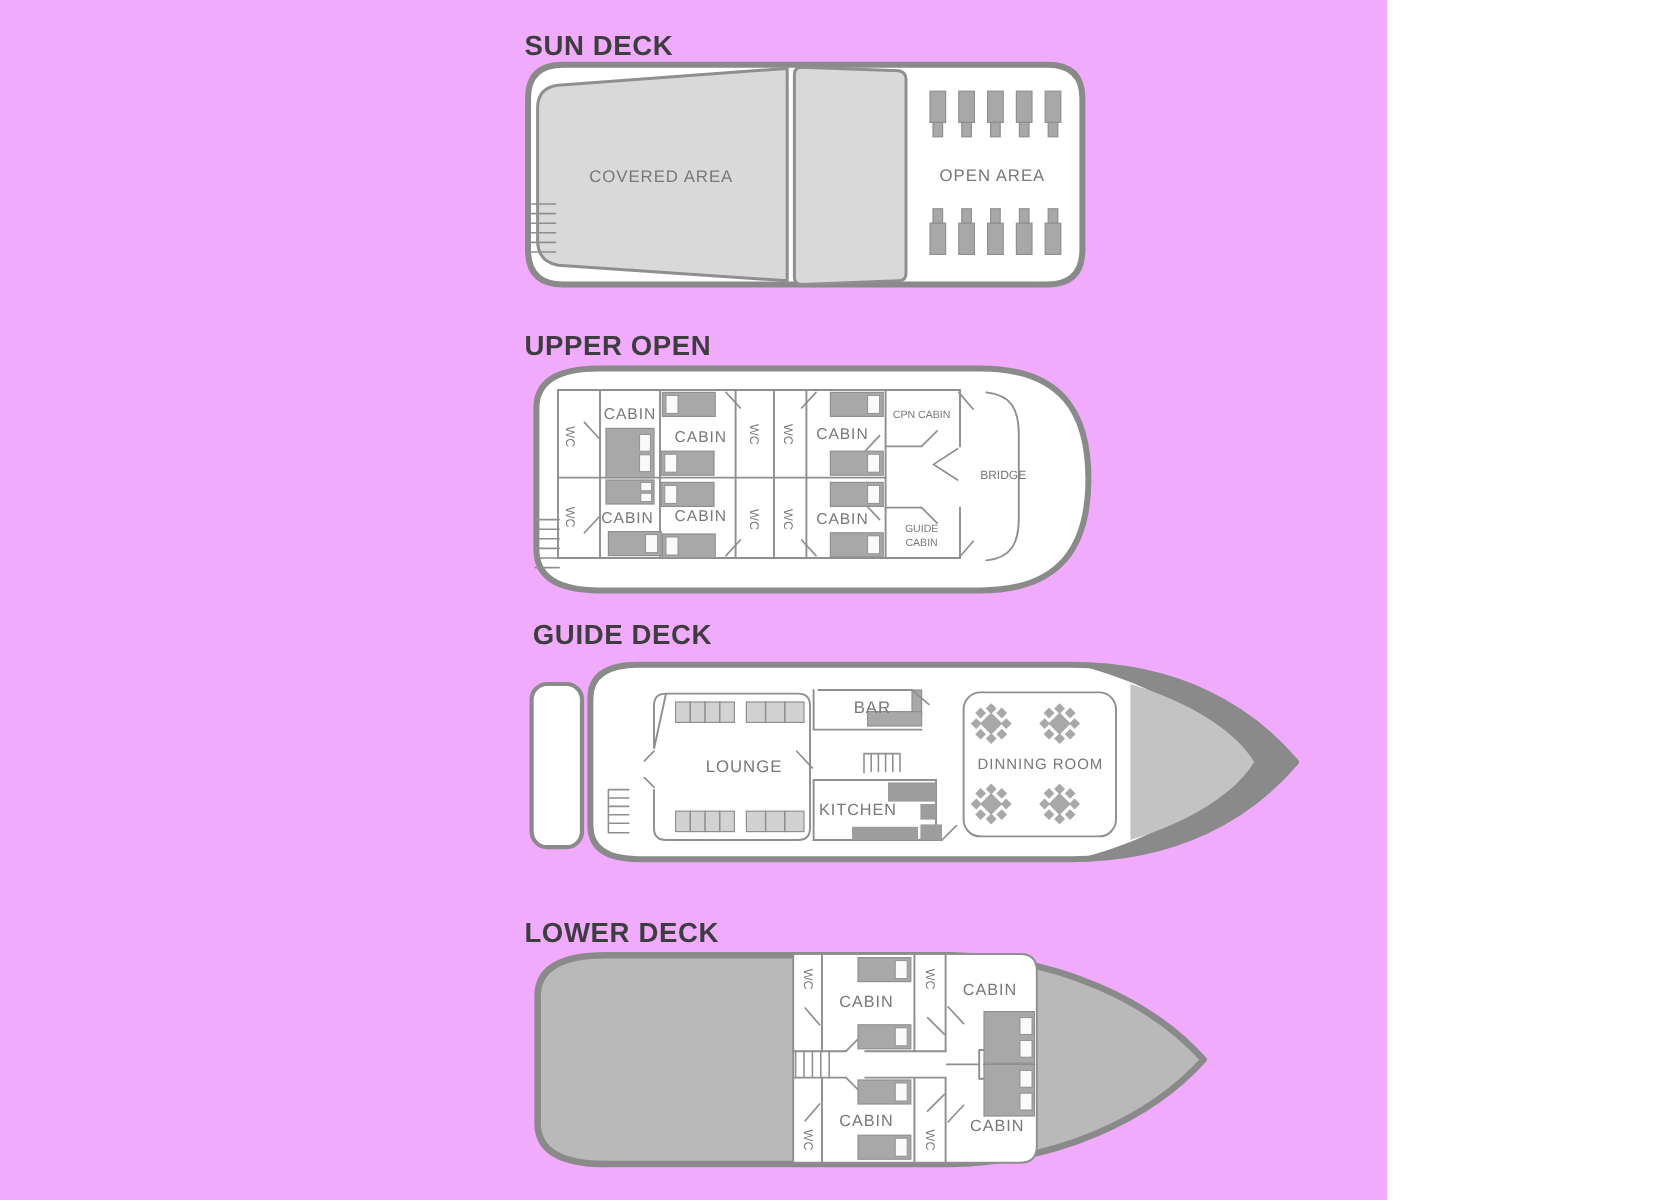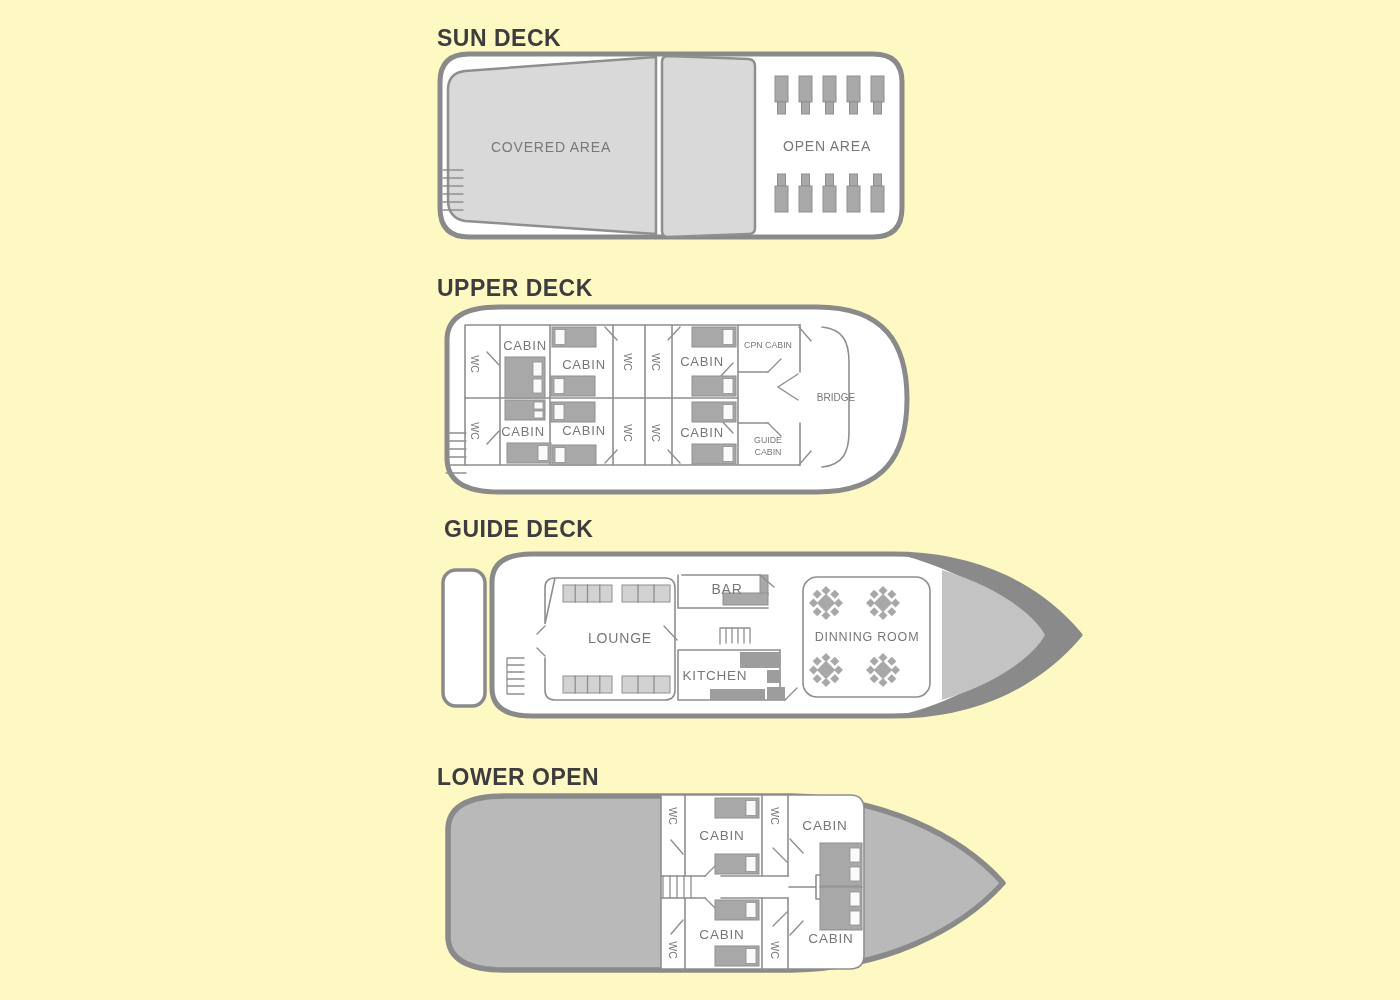--- a/index.html
+++ b/index.html
@@ -1,39 +1,39 @@
 <!DOCTYPE html>
 <html><head>
 <meta charset="utf-8">
 <style>
   html,body{margin:0;padding:0;background:#ffffff;}
-  #stage{position:relative;width:1400px;height:1000px;background:#fef9c3;overflow:hidden;
+  #stage{position:relative;width:1156px;height:1000px;background:#f0abfc;overflow:hidden;
          font-family:"Liberation Sans",sans-serif;}
   .deck-title{position:absolute;font-size:23px;font-weight:600;letter-spacing:.5px;color:#3d3d3f;}
   .plan{position:absolute;}
   
   text{font-family:"Liberation Sans",sans-serif;fill:#77787b;}
   .lbl{letter-spacing:.8px;}
   .wall{stroke:#8f8f8f;stroke-width:1.6;fill:none;stroke-linecap:round;}
   .hull{stroke:#8a8a8a;stroke-width:5;fill:#ffffff;stroke-linejoin:round;}
   .panel{fill:#d9d9d9;stroke:#8f8f8f;stroke-width:2.5;stroke-linejoin:round;}
   .furn{fill:#a8a8a8;stroke:#8f8f8f;stroke-width:1;}
   .pillow{fill:#fafafa;stroke:#8f8f8f;stroke-width:.8;}
   .door{stroke:#8f8f8f;stroke-width:1.4;fill:none;stroke-linecap:round;}
   .thin{stroke:#8f8f8f;stroke-width:1.3;fill:none;stroke-linecap:round;}
 </style>
 </head>
 <body>
 
 <div id="stage">
 
   <div class="deck-title" style="left:437px;top:25px">SUN DECK</div>
-  <div class="deck-title" style="left:437px;top:275px">UPPER DECK</div>
+  <div class="deck-title" style="left:437px;top:275px">UPPER OPEN</div>
   <div class="deck-title" style="left:444px;top:516px">GUIDE DECK</div>
-  <div class="deck-title" style="left:437px;top:764px">LOWER OPEN</div>
+  <div class="deck-title" style="left:437px;top:764px">LOWER DECK</div>
 
   <svg width="0" height="0" style="position:absolute">
     <defs>
       <g id="bedR">
           <rect width="44" height="20" class="furn"></rect>
           <rect x="31" y="2.5" width="10" height="15" class="pillow"></rect>
         </g>
       <g id="bedL">
           <rect width="44" height="20" class="furn"></rect>
           <rect x="3" y="2.5" width="10" height="15" class="pillow"></rect>

